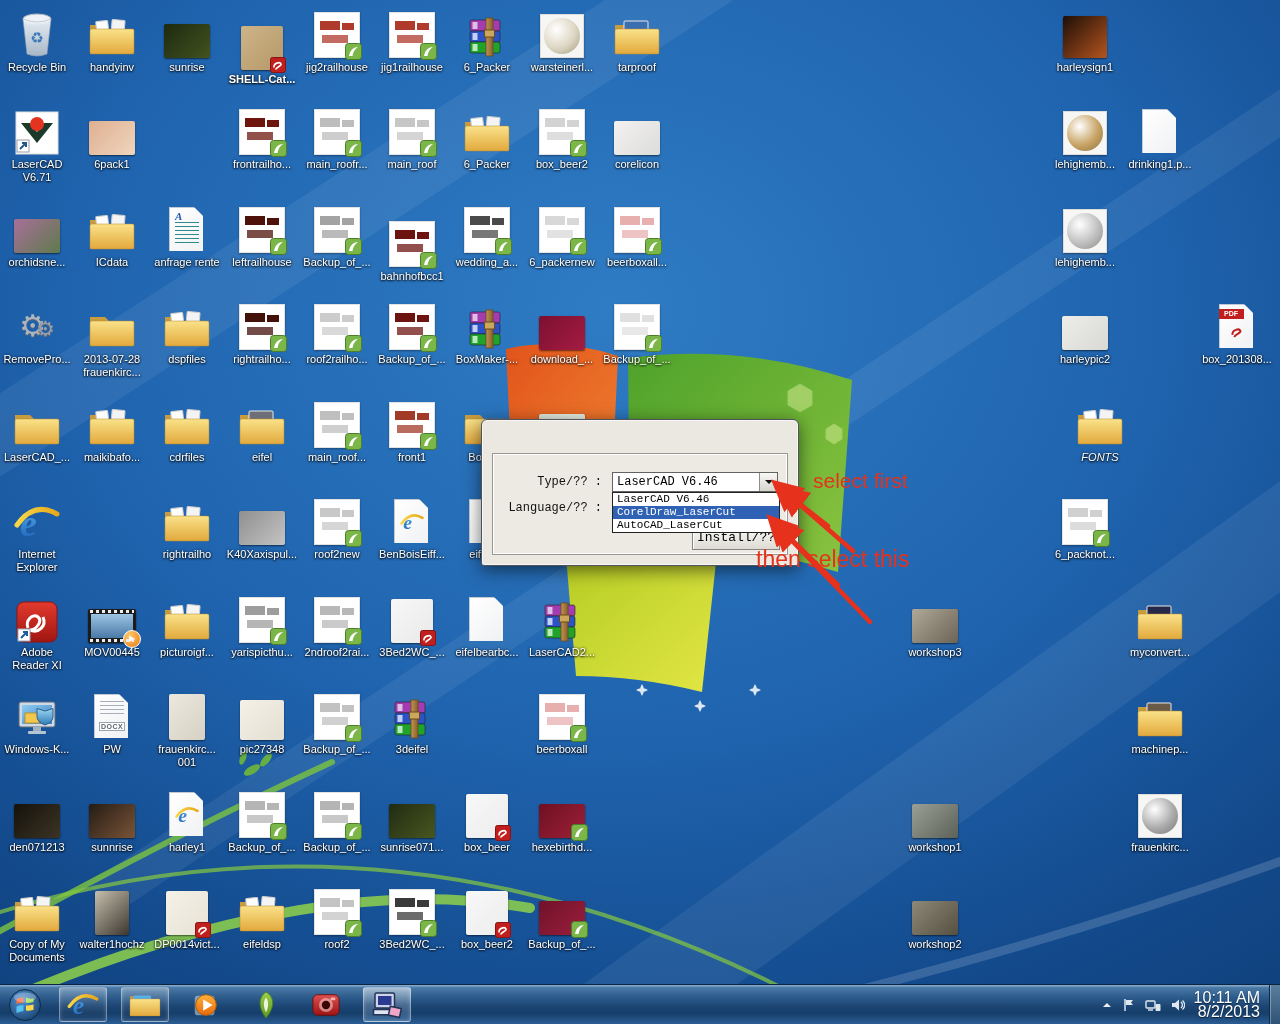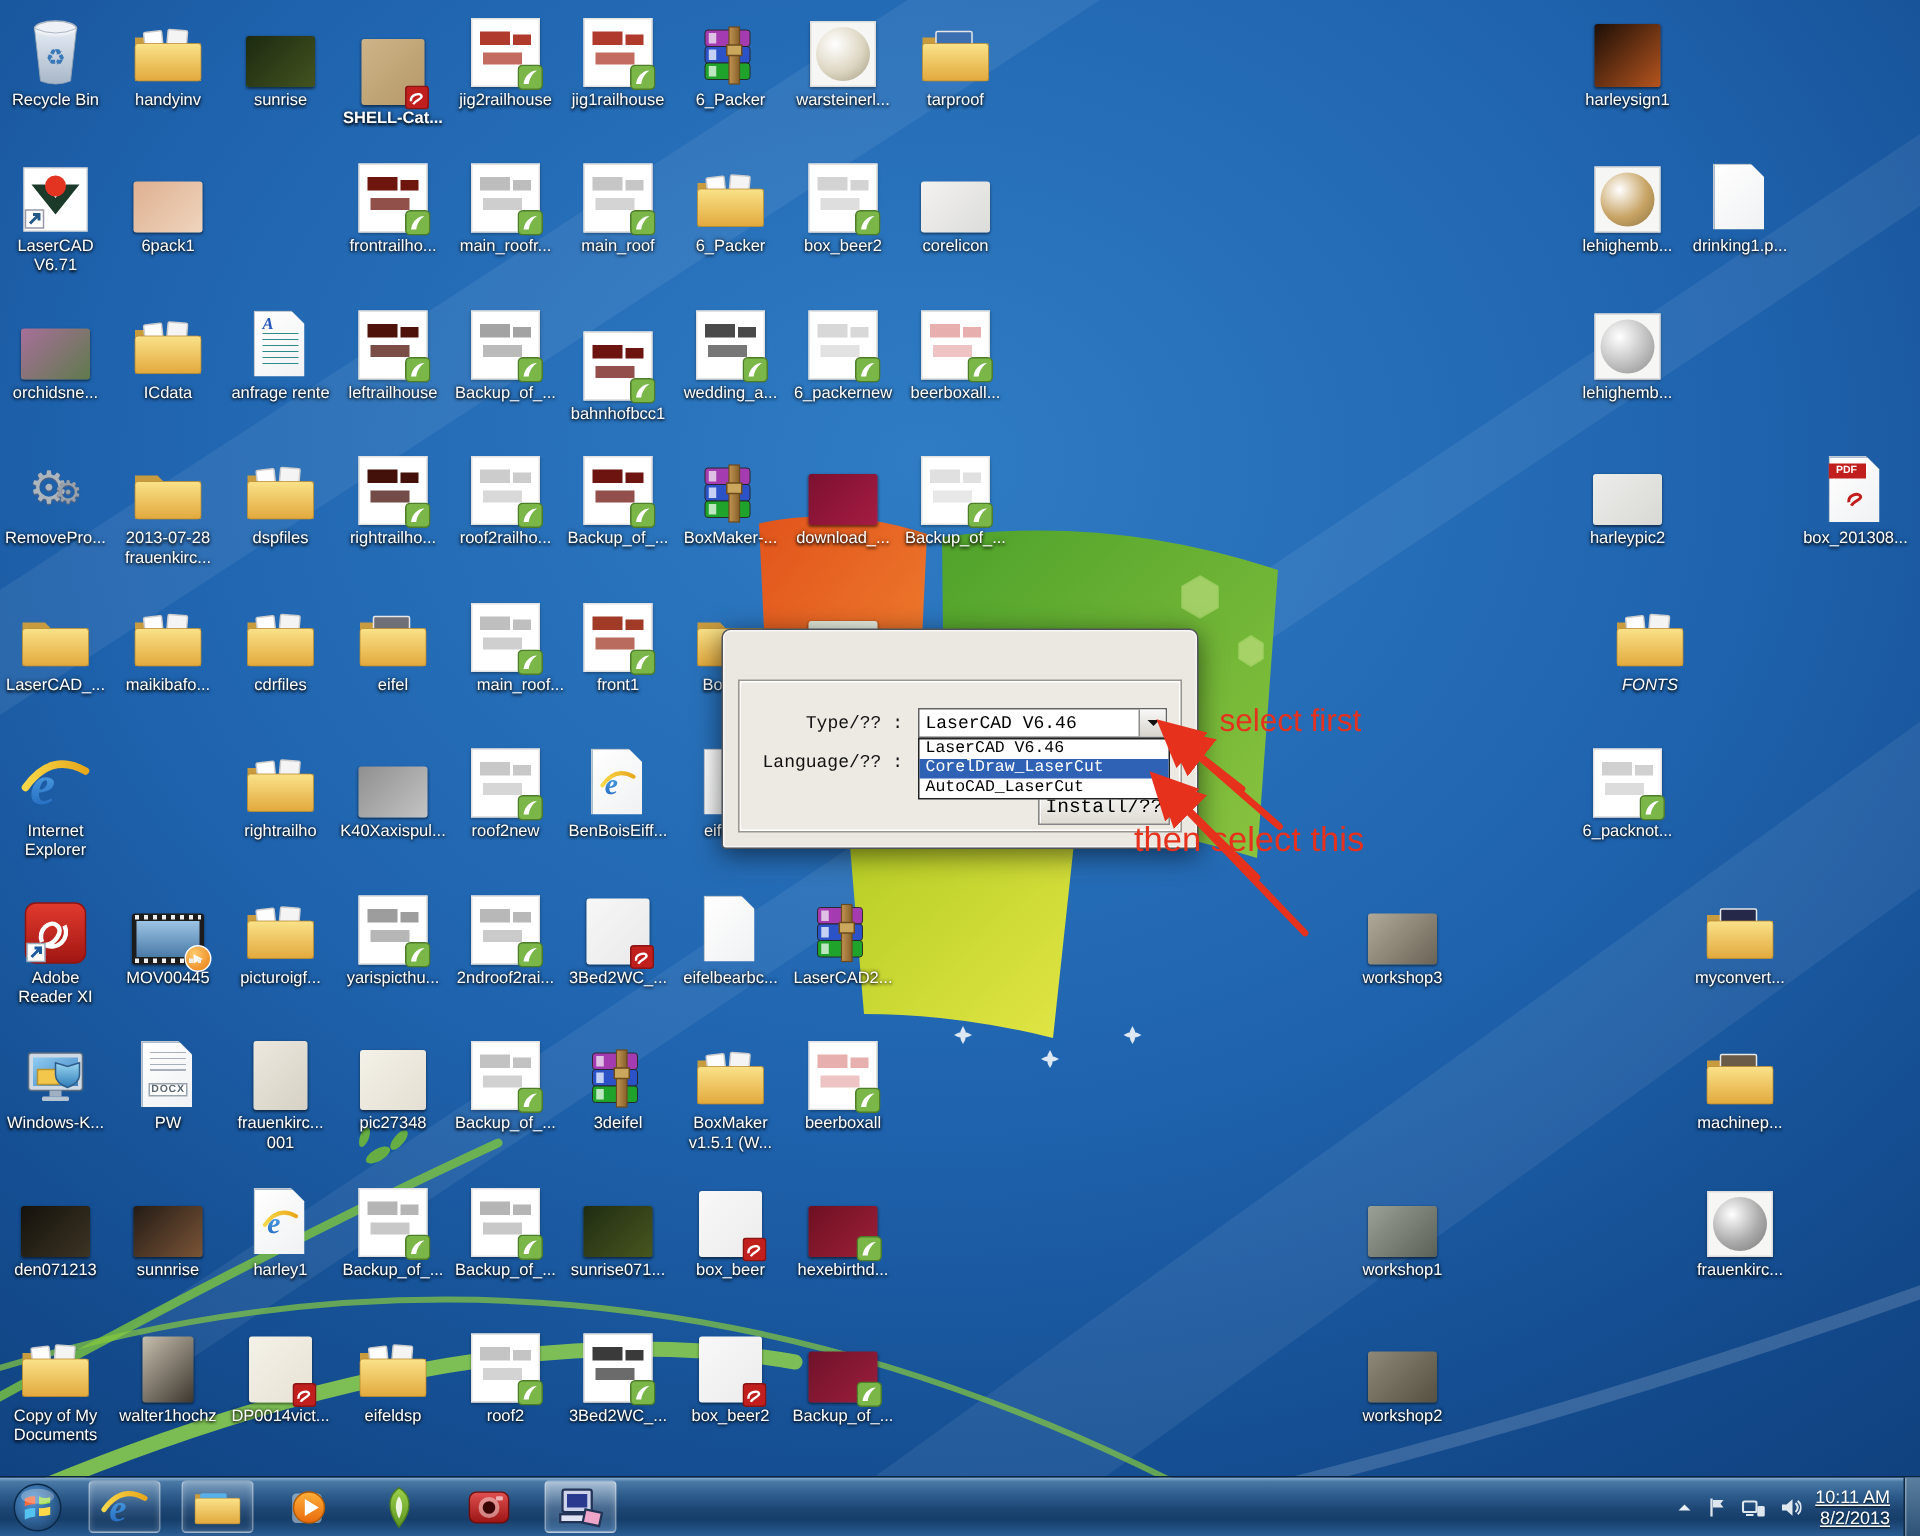--- a/index.html
+++ b/index.html
@@ -69,21 +69,21 @@
   #taskbar{position:absolute;left:0;right:0;bottom:0;height:39px;z-index:20;display:flex;align-items:center;
     background:linear-gradient(180deg,#8fb2d4 0%,#4a79a6 7%,#2c5b8b 32%,#1c4573 55%,#163e6a 72%,#2a5d94 100%);
     border-top:1px solid #0b2540;}
   .tb-start{width:40px;height:37px;display:flex;align-items:center;justify-content:center;margin-left:5px;}
   .tb-icon{width:46px;height:33px;display:flex;align-items:center;justify-content:center;border-radius:3px;margin-left:14px;}
   .tb-icon.boxed{border:1px solid rgba(255,255,255,.4);
     background:linear-gradient(rgba(255,255,255,.28),rgba(255,255,255,.08) 50%,rgba(0,0,0,.12));
     box-shadow:inset 0 0 4px rgba(255,255,255,.25);}
   .tb-icon.active{background:linear-gradient(rgba(255,255,255,.5),rgba(255,255,255,.2) 50%,rgba(120,170,220,.25));}
   .tb-right{margin-left:auto;display:flex;align-items:center;gap:9px;height:100%;}
-  .clock{color:#fff;font-size:12px;line-height:14px;text-align:right;text-shadow:0 1px 1px rgba(0,0,0,.6);text-decoration:underline;}
+  .clock{color:#fff;font-size:16px;line-height:14px;text-align:right;text-shadow:0 1px 1px rgba(0,0,0,.6);}
   .show-desk{width:10px;height:100%;background:linear-gradient(#5b7f9f,#2d5276);border-left:1px solid #0e2a45;box-shadow:inset 1px 0 0 rgba(255,255,255,.3);}
 </style>
 </head>
 <body>
 
 <div id="screen">
 
   <svg width="0" height="0" style="position:absolute">
     <defs>
       <linearGradient id="foldg" x1="0" y1="0" x2="0" y2="1">
@@ -632,21 +632,21 @@
       <div class="dicon" style="left: 223px; top: 398px;">
         <div class="gfx">
           <svg width="50" height="40" viewBox="0 0 50 40">
             <path d="M3 7 h15 l4 4 h25 v25 h-44 z" fill="#c99b3f"></path>
             <rect x="12" y="3" width="24" height="26" rx="1" fill="#6f6f77" stroke="#e8e8e8"></rect>
             <path d="M3 13 q0 -2 2 -2 h40 q2 0 2 2 v21 q0 2 -2 2 h-40 q-2 0 -2 -2 z" fill="url(#foldg)" stroke="#b58a2e" stroke-width="0.5"></path>
           </svg>
         </div>
         <div class="lbl">eifel</div>
       </div>
-      <div class="dicon" style="left: 298px; top: 398px; text-align: right;">
+      <div class="dicon" style="left: 298px; top: 398px;">
         <div class="gfx">
           <div class="cdr">
             <i style="background:#bfbfbf"></i>
             <i style="background:#bfbfbf"></i>
             <i style="background:#bfbfbf"></i>
             <svg class="bdg" width="17" height="17" viewBox="0 0 17 17">
               <rect x="0.5" y="0.5" width="16" height="16" rx="3" fill="#7ab648" stroke="#4e7d2a"></rect>
               <path d="M4 13 C5 7 9 4 13 4 C10 6 8 9 7.5 13 Z" fill="#fff"></path>
             </svg>
           </div>
@@ -891,32 +891,20 @@
               <rect x="4" y="26" width="30" height="11" rx="2" fill="#1fa32b"></rect>
             </g>
             <rect x="6.5" y="6" width="5" height="7" fill="#e9d8ef" opacity=".85"></rect>
             <rect x="6.5" y="17" width="5" height="7" fill="#dfe6fb" opacity=".85"></rect>
             <rect x="6.5" y="28" width="5" height="7" fill="#d9f3dc" opacity=".85"></rect>
             <rect x="20" y="2" width="7" height="38" fill="url(#beltg)" stroke="#6b4a1d" stroke-width="0.8"></rect>
             <rect x="18.5" y="14" width="10" height="7" fill="#caa75c" stroke="#6b4a1d"></rect>
           </svg>
         </div>
         <div class="lbl">3deifel</div>
-      </div>
-      <div class="dicon" style="left: 448px; top: 690px;">
-        <div class="gfx">
-          <svg width="50" height="40" viewBox="0 0 50 40">
-            <path d="M3 7 h15 l4 4 h25 v25 h-44 z" fill="#c99b3f"></path>
-            <rect x="10" y="3" width="12" height="26" rx="1" fill="#fdfdfd" stroke="#ccc" transform="rotate(-6 16 16)"></rect>
-            <rect x="24" y="2" width="13" height="27" rx="1" fill="#f4f4f4" stroke="#ccc" transform="rotate(5 30 15)"></rect>
-            <path d="M3 13 q0 -2 2 -2 h40 q2 0 2 2 v21 q0 2 -2 2 h-40 q-2 0 -2 -2 z" fill="url(#foldg)" stroke="#b58a2e" stroke-width="0.5"></path>
-          </svg>
-        </div>
-        <div class="lbl">BoxMaker
-v1.5.1 (W...</div>
       </div>
       <div class="dicon" style="left: 523px; top: 690px;">
         <div class="gfx">
           <div class="cdr">
             <i style="background:#e8afaf"></i>
             <i style="background:#e8afaf"></i>
             <i style="background:#e8afaf"></i>
             <svg class="bdg" width="17" height="17" viewBox="0 0 17 17">
               <rect x="0.5" y="0.5" width="16" height="16" rx="3" fill="#7ab648" stroke="#4e7d2a"></rect>
               <path d="M4 13 C5 7 9 4 13 4 C10 6 8 9 7.5 13 Z" fill="#fff"></path>

